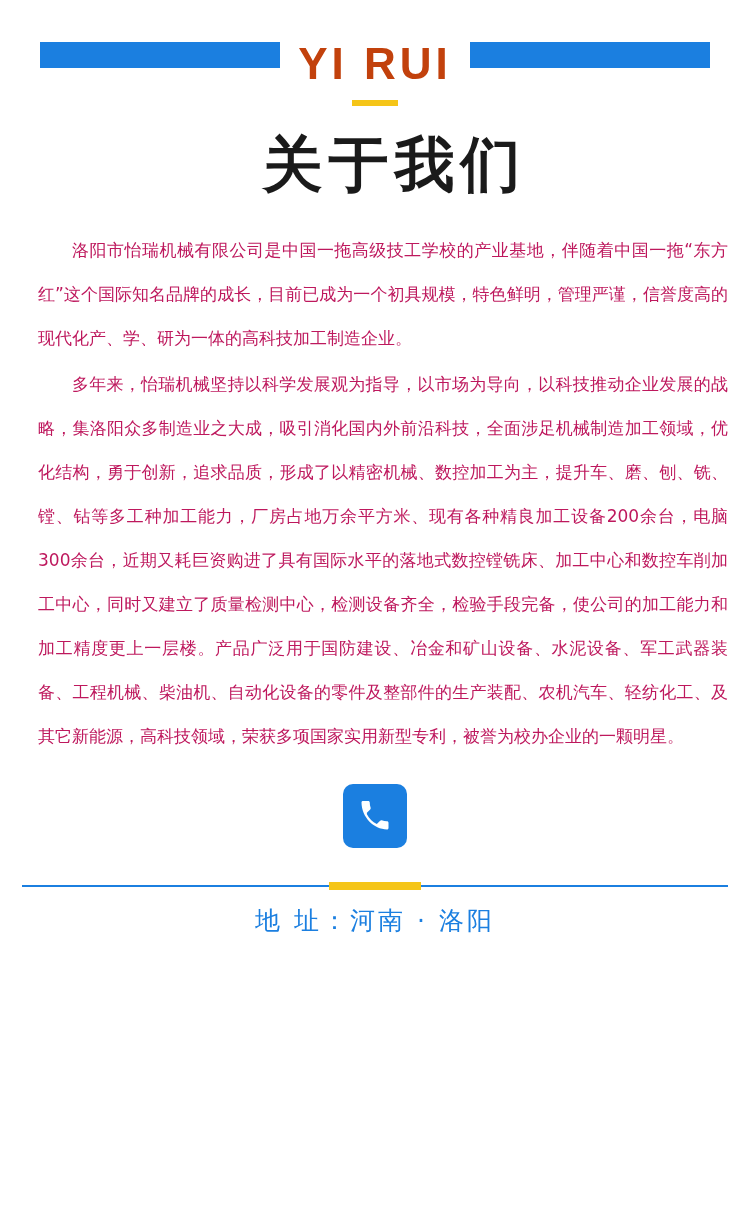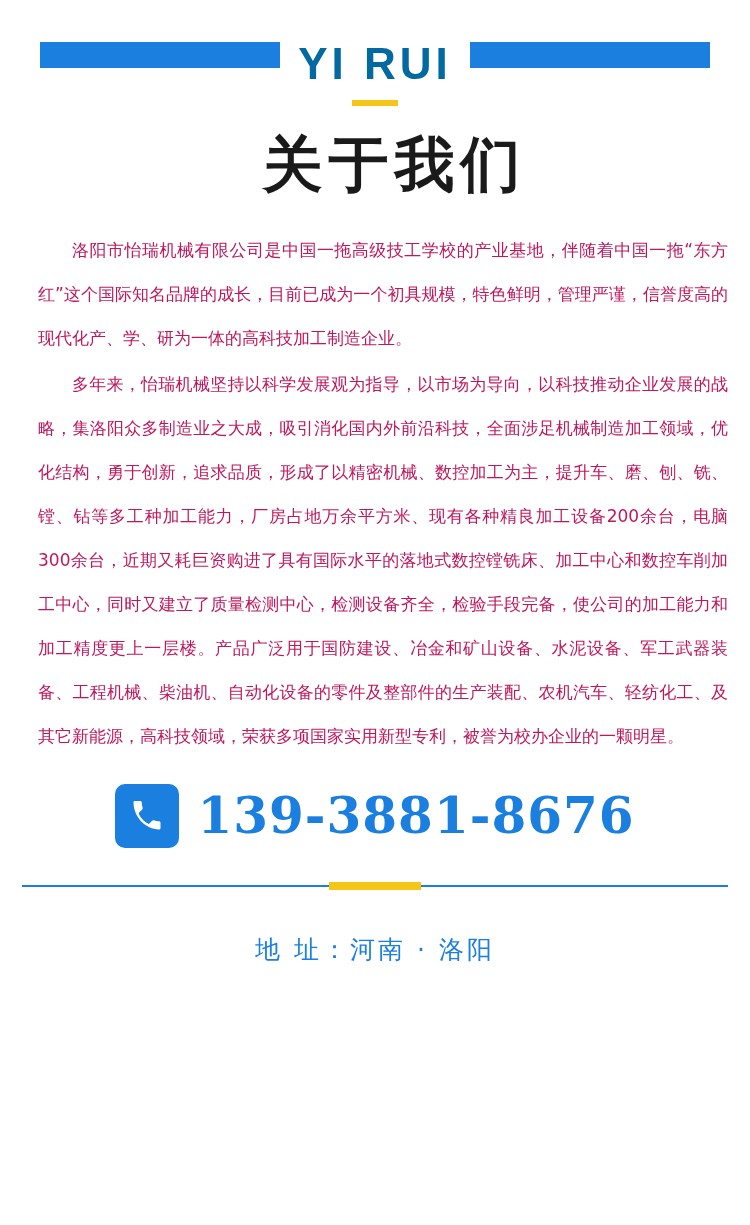--- a/index.html
+++ b/index.html
@@ -31,21 +31,21 @@
     margin-top: 24px;
   }
   .brand-rule {
     height: 26px;
     background: #1b7fe0;
     flex: 0 0 auto;
   }
   .brand-rule.left { width: 240px; }
   .brand-rule.right { width: 240px; }
   .brand-name {
-    color: #0369a1;
+    color: #c2410c;
     font-size: 44px;
     font-weight: bold;
     letter-spacing: 4px;
     padding: 0 18px;
     white-space: nowrap;
     line-height: 1;
     margin-top: 17px;
   }
 
   .brand-dash {
@@ -131,21 +131,21 @@
     top: 0;
     width: 92px;
     height: 8px;
     background: #f5c518;
   }
   .footer-address {
     text-align: center;
     color: #1b7fe0;
     font-size: 25px;
     letter-spacing: 3px;
-    margin-top: 43px;
+    margin-top: 14px;
     font-family: "DejaVu Sans", "Liberation Sans", sans-serif;
   }
 </style>
 </head>
 <body>
 
 <div class="page">
 
   <div class="brand-band">
     <div class="brand-rule left"></div>
@@ -161,21 +161,20 @@
     <p class="para">洛阳市怡瑞机械有限公司是中国一拖高级技工学校的产业基地，伴随着中国一拖“东方红”这个国际知名品牌的成长，目前已成为一个初具规模，特色鲜明，管理严谨，信誉度高的现代化产、学、研为一体的高科技加工制造企业。</p>
     <p class="para">多年来，怡瑞机械坚持以科学发展观为指导，以市场为导向，以科技推动企业发展的战略，集洛阳众多制造业之大成，吸引消化国内外前沿科技，全面涉足机械制造加工领域，优化结构，勇于创新，追求品质，形成了以精密机械、数控加工为主，提升车、磨、刨、铣、镗、钻等多工种加工能力，厂房占地万余平方米、现有各种精良加工设备200余台，电脑300余台，近期又耗巨资购进了具有国际水平的落地式数控镗铣床、加工中心和数控车削加工中心，同时又建立了质量检测中心，检测设备齐全，检验手段完备，使公司的加工能力和加工精度更上一层楼。产品广泛用于国防建设、冶金和矿山设备、水泥设备、军工武器装备、工程机械、柴油机、自动化设备的零件及整部件的生产装配、农机汽车、轻纺化工、及其它新能源，高科技领域，荣获多项国家实用新型专利，被誉为校办企业的一颗明星。</p>
   </div>
 
   <div class="phone-row">
     <div class="phone-badge">
       <svg width="36" height="36" viewBox="0 0 24 24" aria-hidden="true">
         <path fill="#ffffff" d="M6.6 10.8c1.5 2.9 3.7 5.1 6.6 6.6l2.2-2.2c.3-.3.7-.4 1.1-.3 1.1.4 2.3.6 3.5.6.6 0 1 .4 1 1V20c0 .6-.4 1-1 1C11.2 21 3 12.8 3 2.9 3 2.4 3.4 2 4 2h3.5c.6 0 1 .4 1 1 0 1.2.2 2.4.6 3.5.1.4 0 .8-.3 1.1l-2.2 2.2z"></path>
       </svg>
     </div>
-    <div class="phone-number">139-3881-8676</div>
   </div>
 
   <div class="footer-rule-wrap">
     <div class="footer-rule"></div>
     <div class="footer-rule-accent"></div>
   </div>
 
   <div class="footer-address">地 址：河南 · 洛阳</div>
 
 </div>

